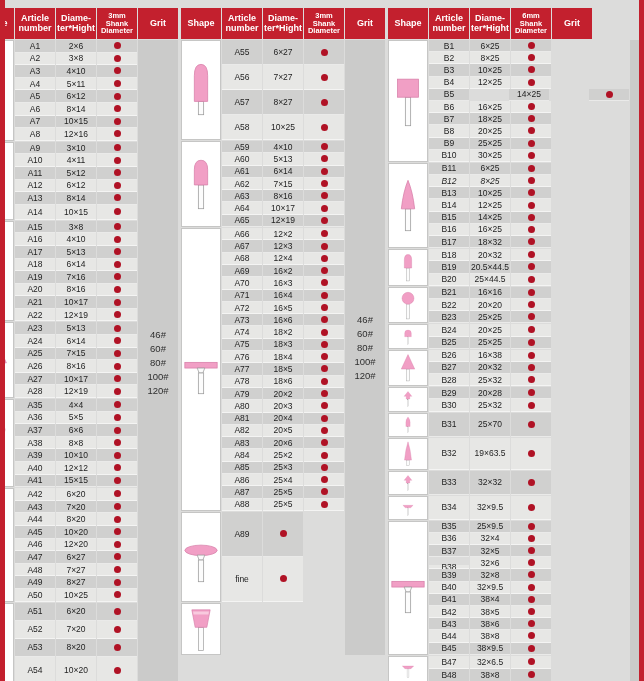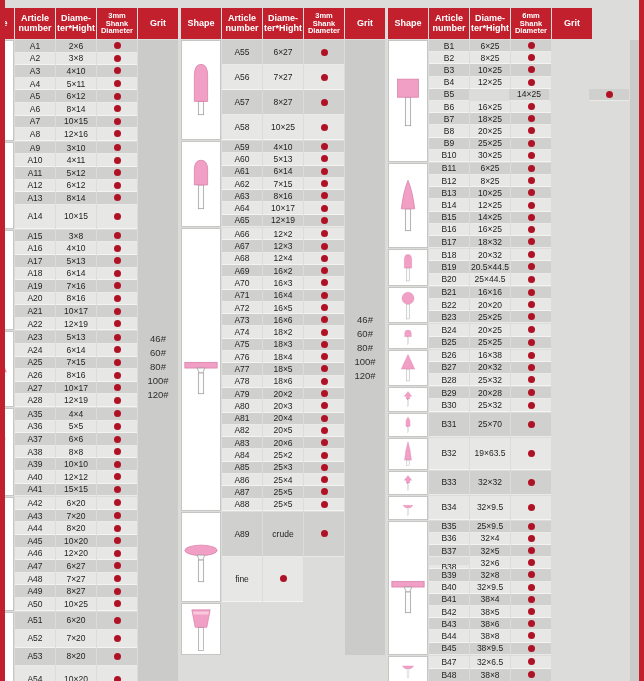--- a/index.html
+++ b/index.html
@@ -157,21 +157,21 @@
                     <span class="dot"></span>
                   </div>
                 </div>
                 <div class="r dk" style="height: 12.6px;">
                   <div class="cell" style="width: 40px;">A13</div>
                   <div class="cell" style="width: 40px;">8×14</div>
                   <div class="cell" style="width: 40px;">
                     <span class="dot"></span>
                   </div>
                 </div>
-                <div class="r lt" style="height: 24px;">
+                <div class="r lt" style="height: 15px;">
                   <div class="cell" style="width: 40px;">A14</div>
                   <div class="cell" style="width: 40px;">10×15</div>
                   <div class="cell" style="width: 40px;">
                     <span class="dot"></span>
                   </div>
                 </div>
               </div>
             </div>
             <div class="sec">
               <div class="shape">
@@ -760,21 +760,20 @@
               <div class="shape">
                 <svg width="40" height="66" viewBox="0 0 40 60" preserveAspectRatio="xMidYMid meet">
                   <rect x="17.2" y="33" width="5.6" height="23" fill="#fcfcfc" stroke="#9a9a9a" stroke-width="0.8"></rect>
                   <ellipse cx="20" cy="23" rx="17" ry="5.5" fill="#f19fc5" stroke="#d77fa9" stroke-width="0.8"></ellipse>
                   <polygon points="16,28 24,28 22,33 18,33" fill="#fcfcfc" stroke="#9a9a9a" stroke-width="0.8"></polygon>
                 </svg>
               </div>
               <div class="rows">
                 <div class="r dk" style="height: 45px;">
                   <div class="cell" style="width: 40px;">A89</div>
-                  <div class="cell" style="width: 40px;">crude</div>
                   <div class="cell" style="width: 40px;">
                     <span class="dot"></span>
                   </div>
                 </div>
                 <div class="r lt" style="height: 45px;">
                   <div class="cell" style="width: 40px;">fine</div>
                   <div class="cell" style="width: 40px;">
                     <span class="dot"></span>
                   </div>
                 </div>
@@ -903,21 +902,21 @@
                 </svg>
               </div>
               <div class="rows">
                 <div class="r dk" style="height: 12.2px;">
                   <div class="cell" style="width: 40px;">B11</div>
                   <div class="cell" style="width: 40px;">6×25</div>
                   <div class="cell" style="width: 40px;">
                     <span class="dot"></span>
                   </div>
                 </div>
-                <div class="r lt" style="height: 12.2px;">
+                <div class="r lt" style="height: 12.2px; font-style: italic;">
                   <div class="cell" style="width: 40px;">B12</div>
                   <div class="cell" style="width: 40px;">8×25</div>
                   <div class="cell" style="width: 40px;">
                     <span class="dot"></span>
                   </div>
                 </div>
                 <div class="r dk" style="height: 12.2px;">
                   <div class="cell" style="width: 40px;">B13</div>
                   <div class="cell" style="width: 40px;">10×25</div>
                   <div class="cell" style="width: 40px;">

